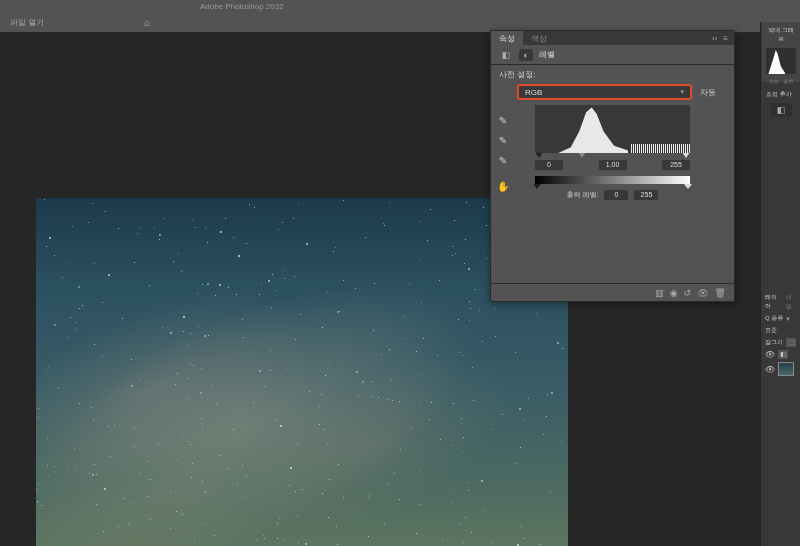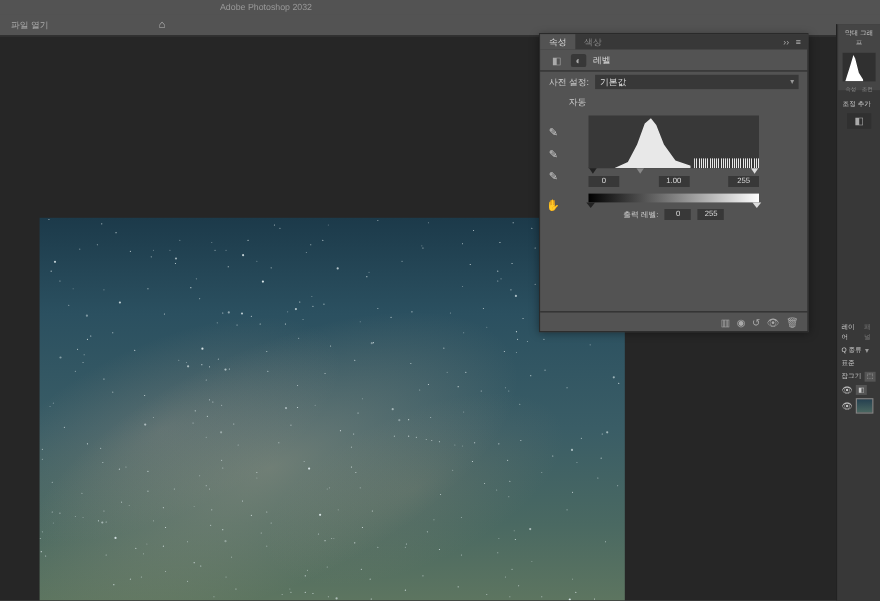--- a/index.html
+++ b/index.html
@@ -465,27 +465,27 @@
   </div>
 
   <div class="panel-modes">
     <span class="mode-icon">◧</span>
     <span class="mode-icon active">◐</span>
     <span>레벨</span>
   </div>
 
   <div class="preset-row">
     <span>사전 설정:</span>
-    <div class="preset-select">
-      <span>기본값</span>
+  </div>
+
+  <div class="channel-row">
+    <div class="channel-select">
+      <span>RGB</span>
       <span class="chev">▾</span>
     </div>
-  </div>
-
-  <div class="channel-row">
     <span class="auto-btn">자동</span>
   </div>
 
   <div class="eyedropper-col">
     <div class="eyedropper">✎</div>
     <div class="eyedropper">✎</div>
     <div class="eyedropper">✎</div>
     <div class="eyedropper" style="margin-top:6px;">✋</div>
   </div>
 

